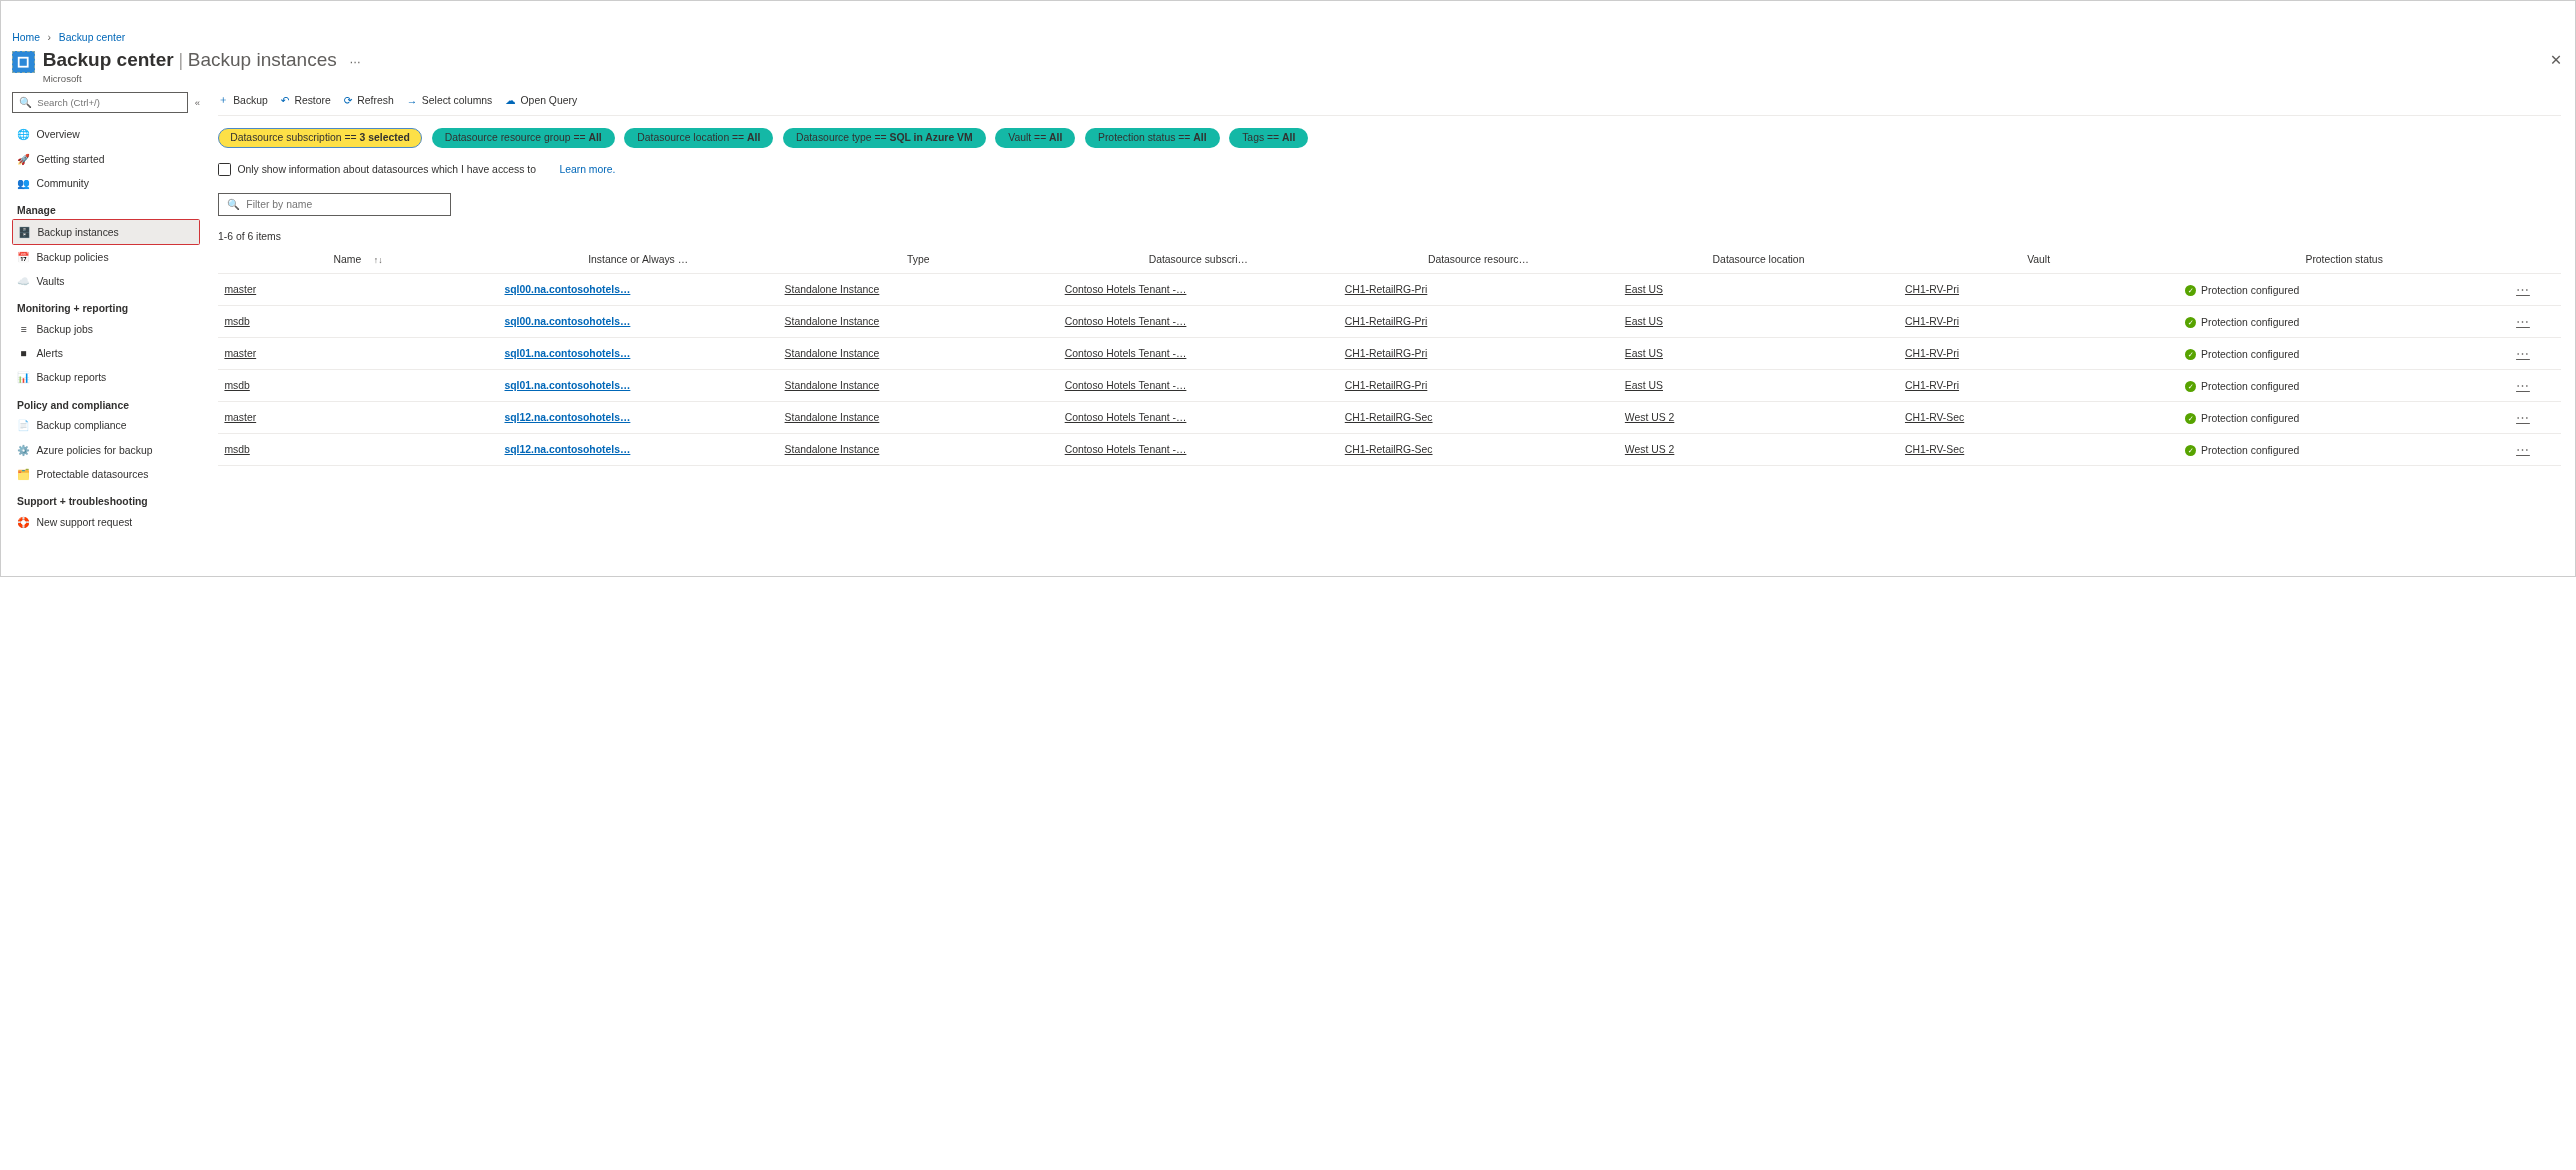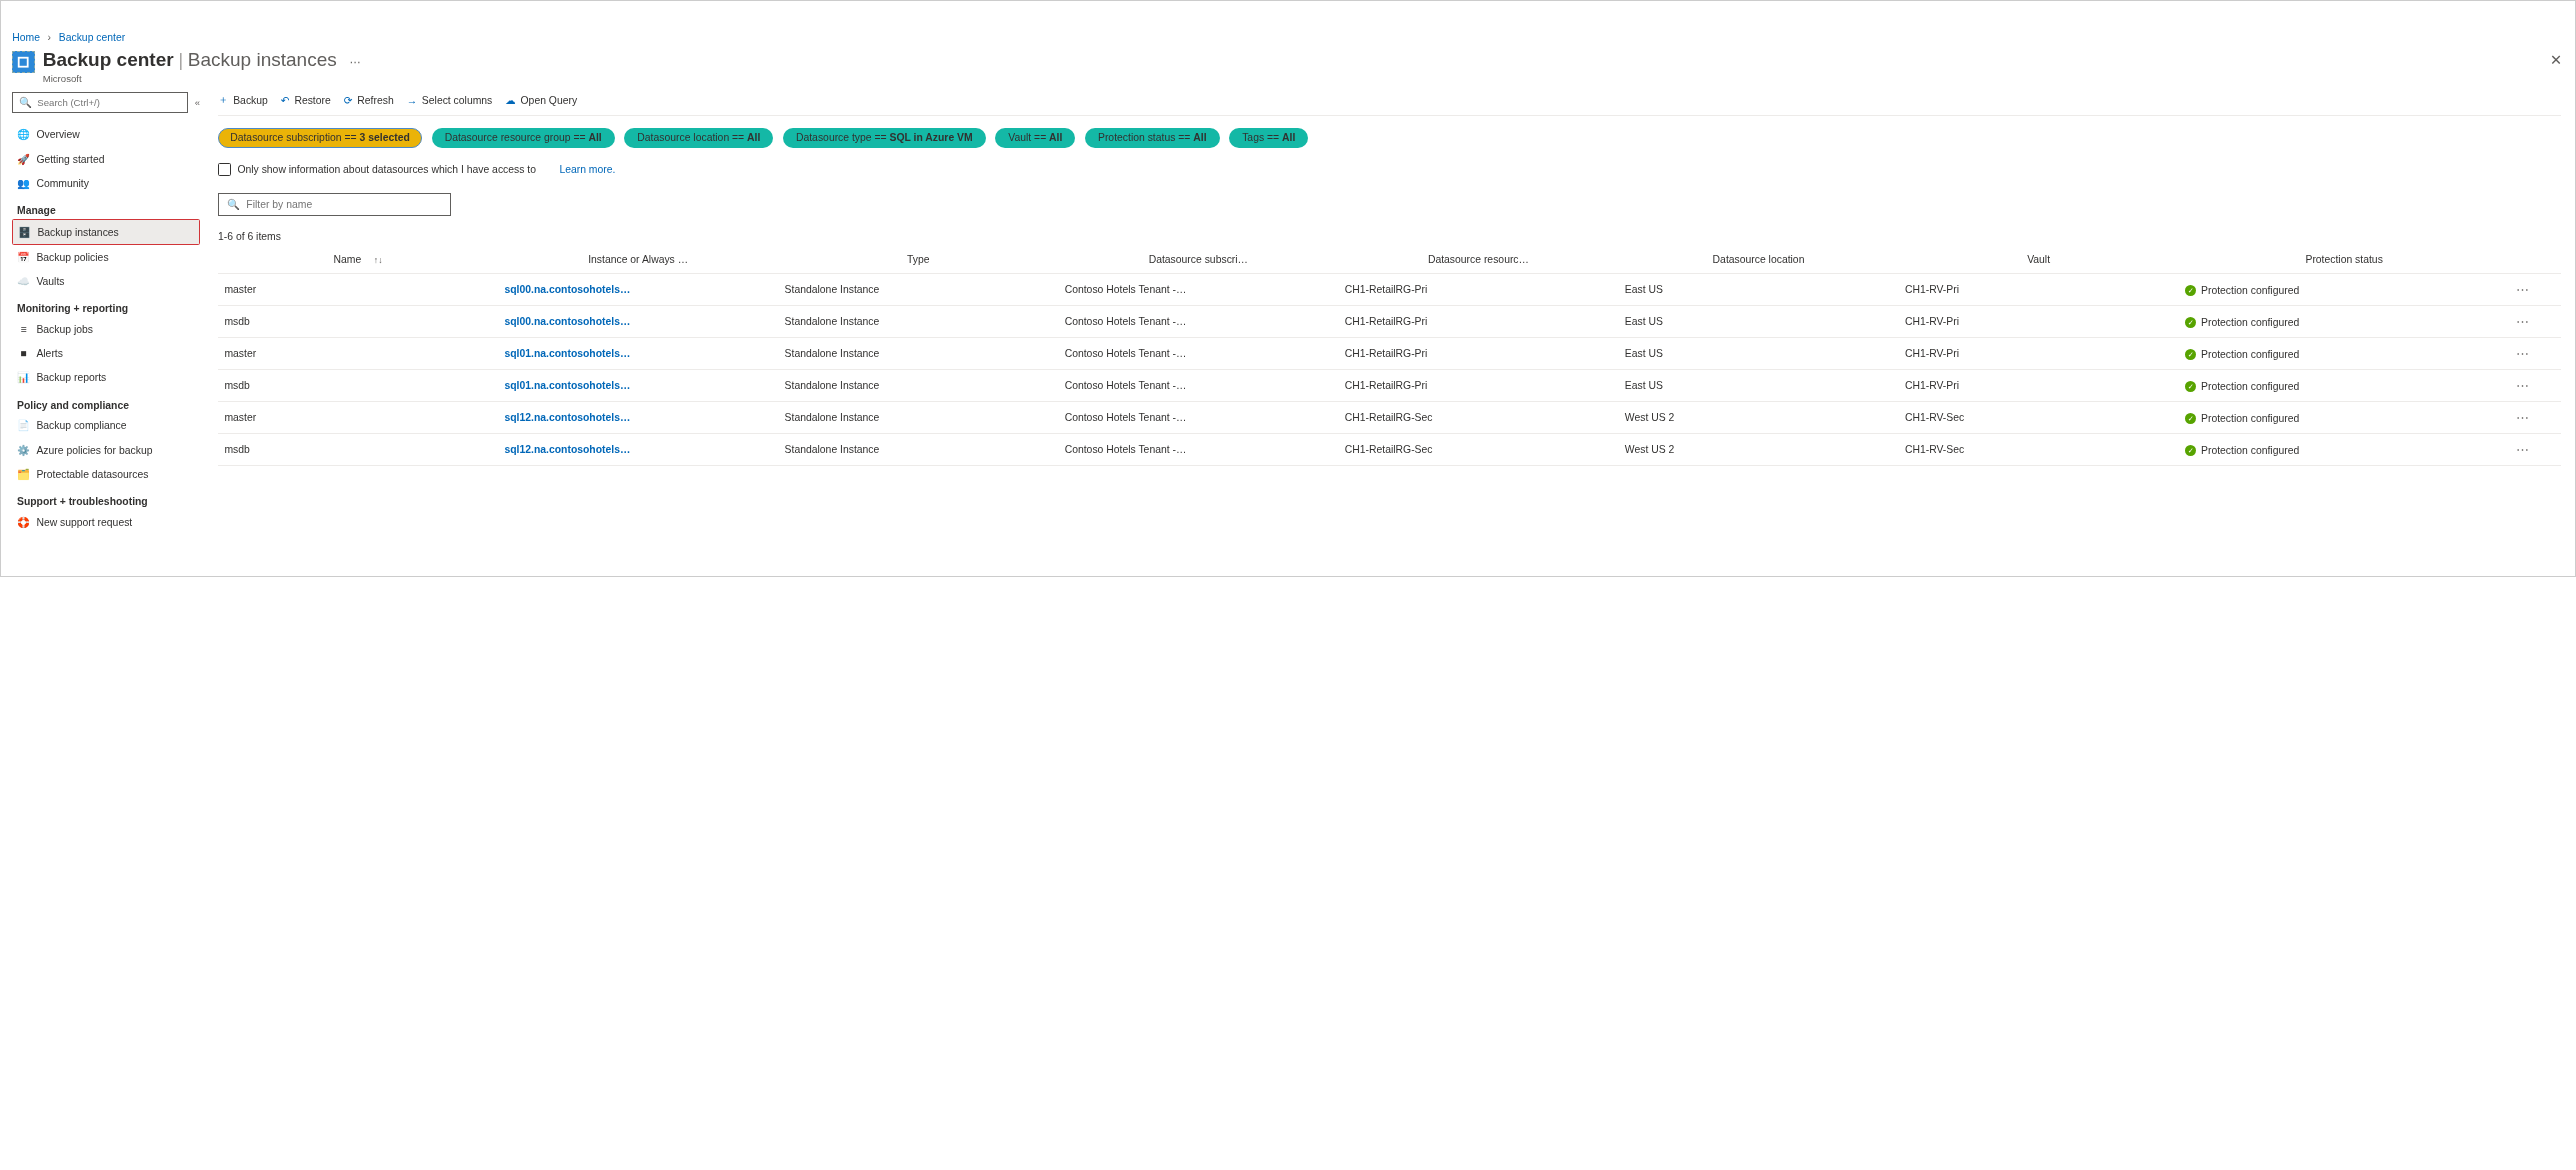--- a/index.html
+++ b/index.html
@@ -40,39 +40,39 @@
   .side-section { font-size: 10.4px; font-weight: 600; color: #323130; padding: 9.6px 4.8px 3.2px 4.8px; }
 
   
   .toolbar { display: flex; align-items: center; gap: 13px; padding: 1.6px 0 8px 0; border-bottom: 0.8px solid #edebe9; }
   .tool-btn { display: flex; align-items: center; gap: 4.8px; color: #323130; cursor: pointer; font-size: 10.4px; }
   .tool-btn .ticon { color: #0067b8; display:flex; align-items:center; }
 
   
   .pills { display: flex; flex-wrap: wrap; gap: 9.6px; padding: 11.2px 0 4.8px 0; }
   .pill { background: #14b8a6; color: #323130; border-radius: 801px; padding: 4.8px 13px; font-size: 10.4px; cursor: pointer; }
-  .pill.active { background: #eab308; border: 1.6px solid #4b89c7; padding: 3.2px 11.2px; }
+  .pill.active { background: #fde047; border: 1.6px solid #4b89c7; padding: 3.2px 11.2px; }
   .pill b { font-weight: 600; }
 
   .onlyshow-row { display: flex; align-items: center; gap: 6.4px; padding: 9.6px 0 3.2px 0; font-size: 10.4px; }
   .onlyshow-row .chk { width: 13px; height: 13px; border: 0.8px solid #323130; border-radius: 1.6px; cursor: pointer; }
   .onlyshow-row a { color: #0067b8; text-decoration: none; cursor: pointer; margin-left: 17px; }
 
   
   .filter-row { padding: 14.4px 0 4.8px 0; }
   .filter-input { border: 0.8px solid #605e5c; padding: 4px 8px; display: flex; align-items: center; gap: 6.4px; width: 233px; }
   .filter-input input { border: none; outline: none; font-size: 10.4px; flex: 1; color: #605e5c; }
 
   .count-text { padding: 9.6px 0 4.8px 0; font-size: 10.4px; color: #323130; }
 
   
   table.grid { width: 100%; border-collapse: collapse; font-size: 10.4px; }
   table.grid th { text-align: center; font-weight: 400; color: #323130; padding: 8px 6.4px; border-bottom: 0.8px solid #edebe9; white-space: nowrap; }
   table.grid th .sort { color: #605e5c; font-size: 8.8px; margin-left: 9.6px; }
-  table.grid td { padding: 8px 6.4px; border-bottom: 0.8px solid #edebe9; white-space: nowrap; overflow: hidden; text-overflow: ellipsis; max-width: 0; }
+  table.grid td { padding: 8px 6.4px; border-bottom: 0.8px solid #edebe9; white-space: nowrap; overflow: hidden; text-overflow: ellipsis; max-width: 0; text-decoration: underline; }
   table.grid td.link { color: #0067b8; font-weight: 600; cursor: pointer; }
   .status-ok { display: inline-flex; align-items: center; gap: 4.8px; }
   .status-ok .dot { width: 11.2px; height: 11.2px; border-radius: 50%; background: #57a300; display: flex; align-items: center; justify-content: center; color: #fff; font-size: 7.2px; }
   .row-dots { color: #605e5c; cursor: pointer; font-size: 13px; letter-spacing: 0.8px; }
 
   
   .pager { display: flex; align-items: center; gap: 8px; padding: 11.2px 0; }
   .pager .pbtn { background: #f3f2f1; padding: 4px 11.2px; font-size: 10.4px; color: #a19f9d; cursor: pointer; }
   .pager .psel { border: 0.8px solid #605e5c; padding: 3.2px 6.4px; display: flex; align-items: center; gap: 8px; cursor: pointer; }
 

